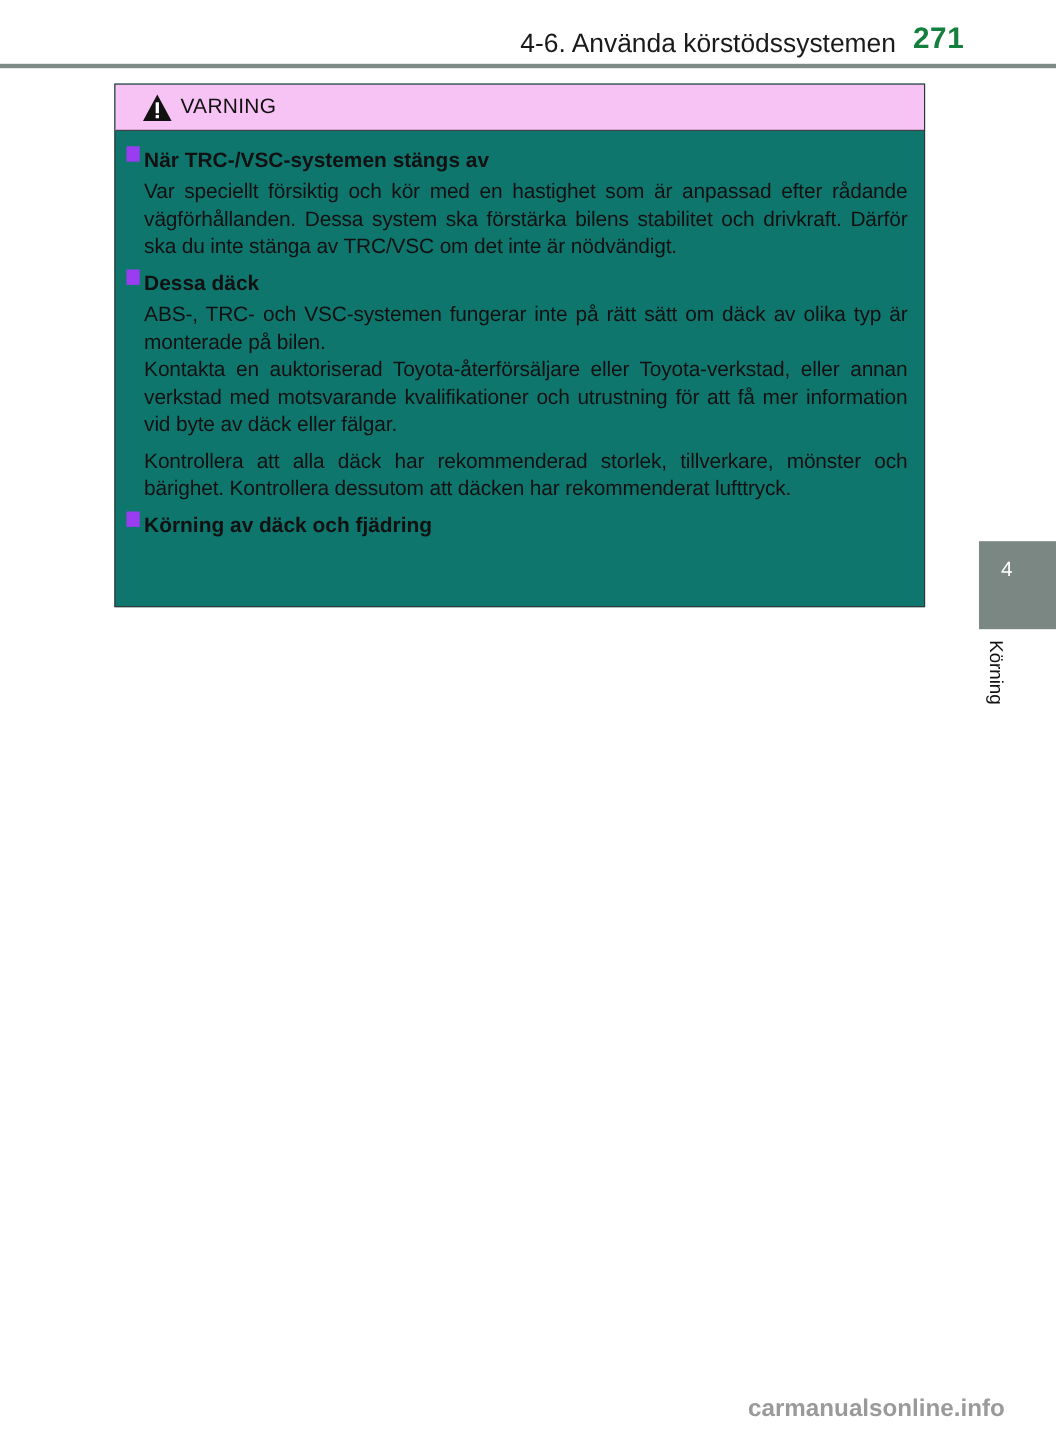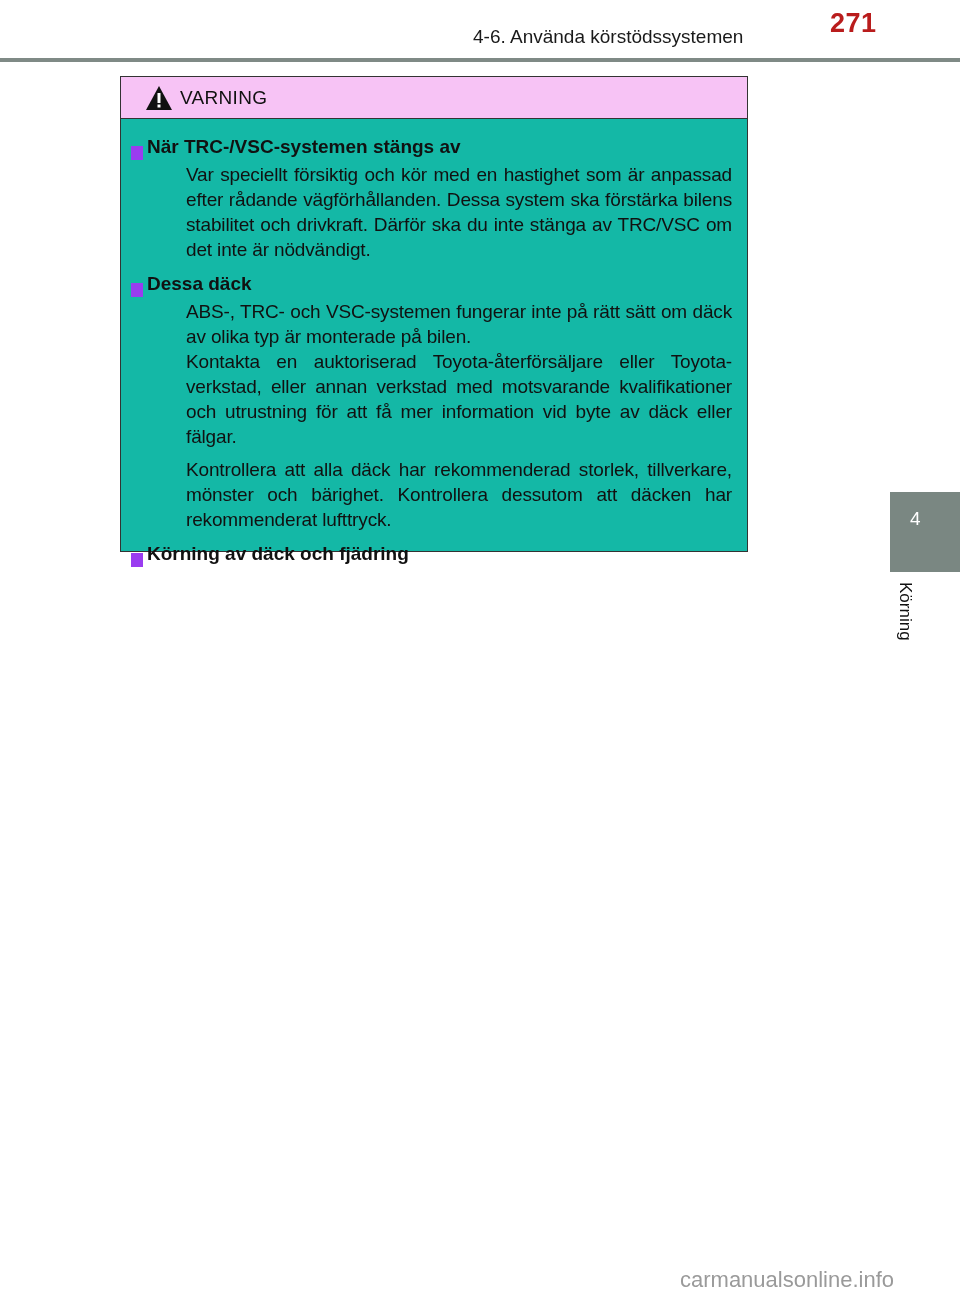--- a/index.html
+++ b/index.html
@@ -1,35 +1,35 @@
 <!DOCTYPE html>
 <html><head>
 <meta charset="utf-8">
 <style>
   html, body { margin:0; padding:0; }
   body { width:960px; height:1302px; background:#ffffff; position:relative; overflow:hidden;
          font-family:"Liberation Sans", sans-serif; color:#111; }
-  .header-title { position:absolute; left:473px; top:26px; font-size:19px; color:#1a1a1a; }
-  .page-number { position:absolute; left:830px; top:8px; font-size:27px; font-weight:bold; color:#b91c1c; letter-spacing:0.5px; }
+  .header-title { position:absolute; left:473px; top:26px; font-size:24px; color:#1a1a1a; }
+  .page-number { position:absolute; left:830px; top:20px; font-size:27px; font-weight:bold; color:#15803d; letter-spacing:0.5px; }
   .header-rule { position:absolute; left:0; top:58px; width:960px; height:4px; background:#7f8a86; }
-  .warning-box { position:absolute; left:120px; top:76px; width:628px; height:476px; border:1.5px solid #333; background:#14b8a6; box-sizing:border-box; }
+  .warning-box { position:absolute; left:104px; top:76px; width:737px; height:476px; border:1.5px solid #333; background:#0f766e; box-sizing:border-box; }
   .warning-header { height:41px; background:#f7c3f5; border-bottom:1.5px solid #333; position:relative; }
   .warning-icon { position:absolute; left:24px; top:8px; width:28px; height:26px; }
   .warning-title { position:absolute; left:59px; top:10px; font-size:19px; color:#111; letter-spacing:0.3px; }
   .content { padding:14px 15px 0 10px; }
   .section { margin-bottom:7px; }
-  .section-heading { font-size:19px; font-weight:bold; line-height:27px; display:flex; align-items:flex-end; }
+  .section-heading { font-size:19px; font-weight:bold; line-height:27px; display:flex; align-items:flex-start; }
   .bullet { display:inline-block; width:12px; height:14px; background:#9a3cf0; margin-right:4px; }
   .para { font-size:19px; line-height:25px; text-align:justify; padding-left:16px; margin:2px 0 8px 0; letter-spacing:-0.15px; }
-  .para span { display:block;margin-left:39px; }
+  .para span { display:block; }
   .side-tab { position:absolute; left:890px; top:492px; width:70px; height:80px; background:#7a8782; }
   .side-tab-number { position:absolute; left:20px; top:16px; color:#fff; font-size:19px; }
   .side-tab-label { position:absolute; left:895px; top:582px; width:20px; height:80px; }
   .side-tab-label span { position:absolute; left:0; top:0; transform-origin:0 0; transform:translate(20px,0) rotate(90deg); font-size:17px; color:#111; white-space:nowrap; }
-  .watermark { position:absolute; left:680px; top:1267px; font-size:22px; color:#9a9a9a; }
+  .watermark { position:absolute; left:680px; top:1267px; font-size:22px; color:#9a9a9a;font-weight:bold; }
 </style>
 </head>
 <body>
 
 <div>
   <div class="header-title">4-6. Använda körstödssystemen</div>
   <div class="page-number">271</div>
   <div class="header-rule"></div>
 </div>
 

